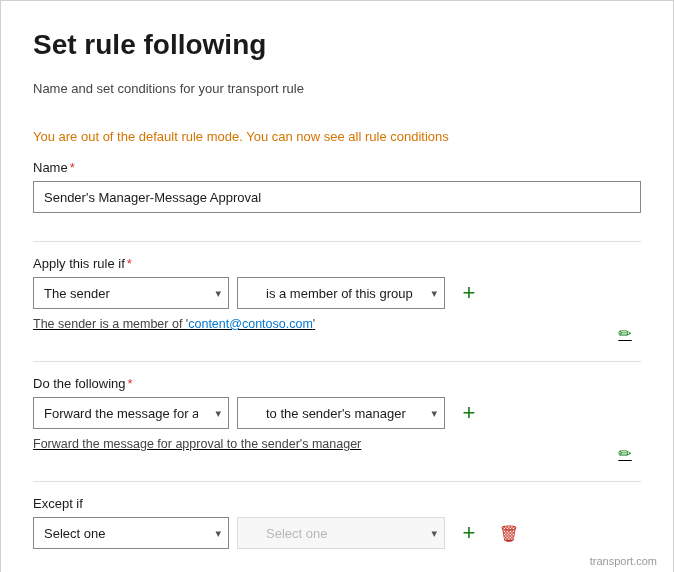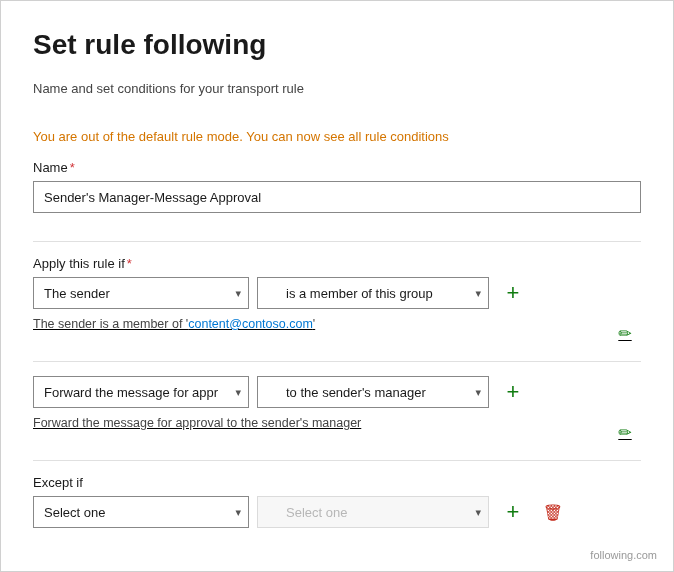--- a/index.html
+++ b/index.html
@@ -88,22 +88,22 @@
       color: #999;
       border-color: #ccc;
     }
     .dropdown-arrow {
       position: absolute;
       right: 8px;
       pointer-events: none;
       color: #555;
       font-size: 11px;
     }
-    .dropdown-wide select { width: 216px; }
-    .dropdown-medium select { width: 232px; padding-left: 28px; }
+    .dropdown-wide select { width: 196px; }
+    .dropdown-medium select { width: 208px; padding-left: 28px; }
     .btn-icon {
       background: none;
       border: none;
       cursor: pointer;
       font-size: 18px;
       display: flex;
       align-items: center;
       justify-content: center;
       padding: 4px;
       height: 32px;
@@ -190,20 +190,23 @@
       The sender is a member of '<a class="info-link" href="#">content@contoso.com</a>'
     </span>
     <button class="btn-icon btn-edit" title="Edit">
       <span>✏</span>
     </button>
   </div>
 
   <hr class="section-divider">
 
   
+  <div class="field-label">
+    <span>Do the following</span><span class="required">*</span>
+  </div>
   <div class="row-flex">
     <div class="dropdown-wrapper dropdown-wide">
       <select>
         <option>Forward the message for approval</option>
         <option>Reject the message</option>
         <option>Redirect the message</option>
       </select>
       <span class="dropdown-arrow">▾</span>
     </div>
     <div class="dropdown-wrapper dropdown-medium">
@@ -244,14 +247,14 @@
       <span class="dropdown-arrow">▾</span>
     </div>
     <button class="btn-icon btn-add" title="Add exception">
       <span>+</span>
     </button>
     <button class="btn-icon btn-delete" title="Delete">
       <span>🗑</span>
     </button>
   </div>
 
-  <div class="footer-brand">following.com</div>
+  <div class="footer-brand">transport.com</div>
 </div>
 
 </body></html>

